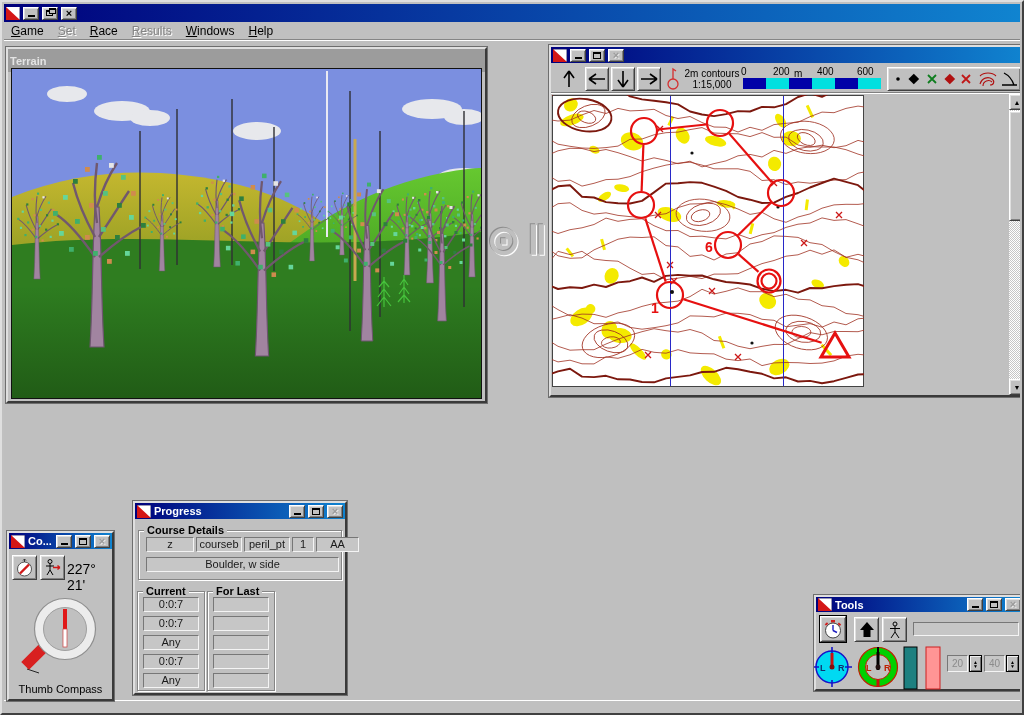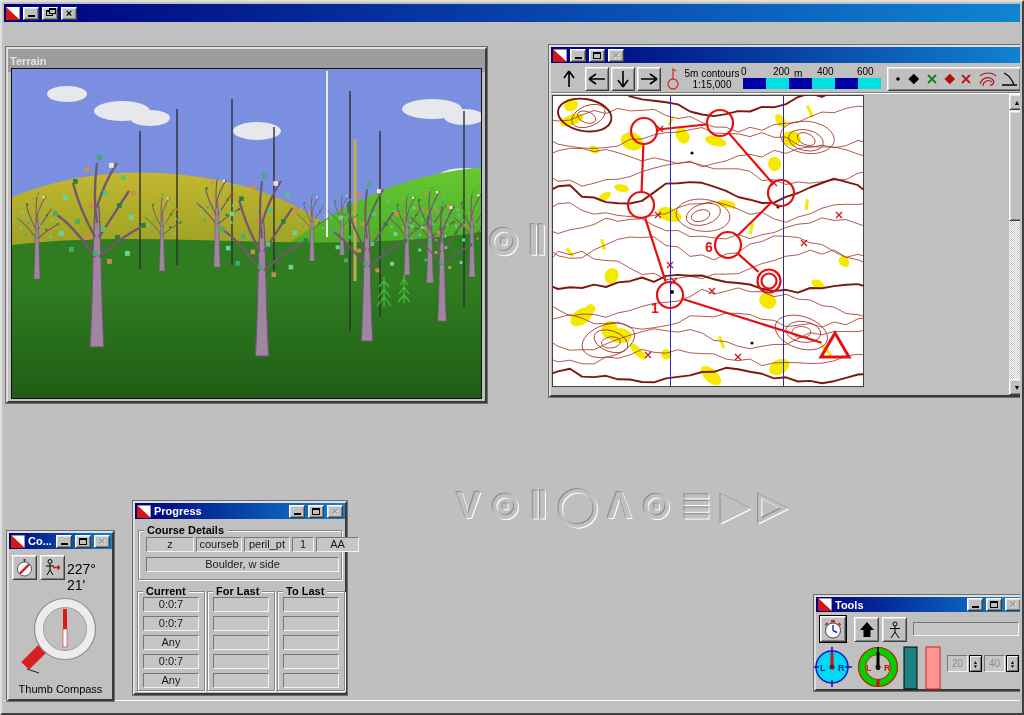--- a/index.html
+++ b/index.html
@@ -86,24 +86,31 @@
       </span>
     <span class="tb-btn">
         <span class="g-rst"></span>
         <span class="g-rst2"></span>
       </span>
     <span class="tb-btn">
         <span class="g-x">×</span>
       </span>
   </div>
 
+  <div id="menubar">
+    <span class="mi">Game</span>
+    <span class="mi dis">Set</span>
+    <span class="mi">Race</span>
+    <span class="mi dis">Results</span>
+    <span class="mi">Windows</span>
+    <span class="mi">Help</span>
+  </div>
 
   <div id="mdi">
 
-    <div class="wm" style="left:452px;top:443px;font-size:37px;letter-spacing:9px;">V⊙Ⅱ◯Λ⊙≣▶▷</div>
     <div class="wm" style="left:483px;top:176px;font-size:40px;letter-spacing:7px;">⊙Ⅱ</div>
 
     <div class="win" id="terrainWin">
       <div class="titlebar inactive" style="height:23px;">
         <span class="ttext">Terrain</span>
       </div>
       <div id="terrainView">
         <svg width="469" height="329" viewBox="0 0 469 329">
           <defs>
             <linearGradient id="gOlive" x1="0" y1="0" x2="0" y2="1">
@@ -227,21 +234,21 @@
         <span class="mtb-btn b3" style="left:86px;">
           <svg width="18" height="18" viewBox="0 0 18 18">
               <path d="M1,9 H17 M17,9 L10,4 M17,9 L10,14" stroke="#000" stroke-width="1.6" fill="none"></path>
             </svg>
           </span>
         <svg style="position:absolute;left:114px;top:2px;" width="16" height="24" viewBox="0 0 16 24">
           <circle cx="8" cy="17" r="5" fill="none" stroke="#d43030" stroke-width="1.3"></circle>
           <path d="M8,12 V2 L11,4" fill="none" stroke="#d43030" stroke-width="1.3"></path>
         </svg>
         <div style="position:absolute;left:130px;top:3px;width:62px;text-align:center;font-size:10px;line-height:11px;color:#000;">
-          <div>5m contours</div>
+          <div>2m contours</div>
           <div>1:15,000</div>
         </div>
         <span class="sc-lab" style="left:190px;top:1px;">0</span>
         <span class="sc-lab" style="left:222px;top:1px;">200</span>
         <span class="sc-lab" style="left:243px;top:3px;">m</span>
         <span class="sc-lab" style="left:266px;top:1px;">400</span>
         <span class="sc-lab" style="left:306px;top:1px;">600</span>
         <div class="scalebar" style="left:192px;top:13px;position:absolute;">
           <div style="width:23px;background:#0000a8;"></div>
             <div style="width:23px;background:#00e0e0;"></div>
@@ -424,28 +431,20 @@
         <span class="field sunk" style="left:5px;top:81px;width:56px;">Any</span>
       </div>
       <div class="grp" style="left:72px;top:88px;width:68px;height:100px;">
         <span class="glabel">For Last</span>
         <span class="field sunk" style="left:5px;top:5px;width:56px;"></span>
         <span class="field sunk" style="left:5px;top:24px;width:56px;"></span>
         <span class="field sunk" style="left:5px;top:43px;width:56px;"></span>
         <span class="field sunk" style="left:5px;top:62px;width:56px;"></span>
         <span class="field sunk" style="left:5px;top:81px;width:56px;"></span>
       </div>
-      <div class="grp" style="left:142px;top:88px;width:68px;height:100px;">
-        <span class="glabel">To Last</span>
-        <span class="field sunk" style="left:5px;top:5px;width:56px;"></span>
-        <span class="field sunk" style="left:5px;top:24px;width:56px;"></span>
-        <span class="field sunk" style="left:5px;top:43px;width:56px;"></span>
-        <span class="field sunk" style="left:5px;top:62px;width:56px;"></span>
-        <span class="field sunk" style="left:5px;top:81px;width:56px;"></span>
-      </div>
     </div>
 
     <div class="win" id="compWin">
       <div class="titlebar" style="height:16px;">
         <svg class="flagicon" viewBox="0 0 14 13">
           <rect x="0" y="0" width="14" height="13" fill="#fff" stroke="#30306a"></rect>
             <path d="M0,13 L0,0 L14,13 Z" fill="#d41616"></path>
         </svg>
         <span class="ttext">Co...</span>
         <span class="tb-btn">

